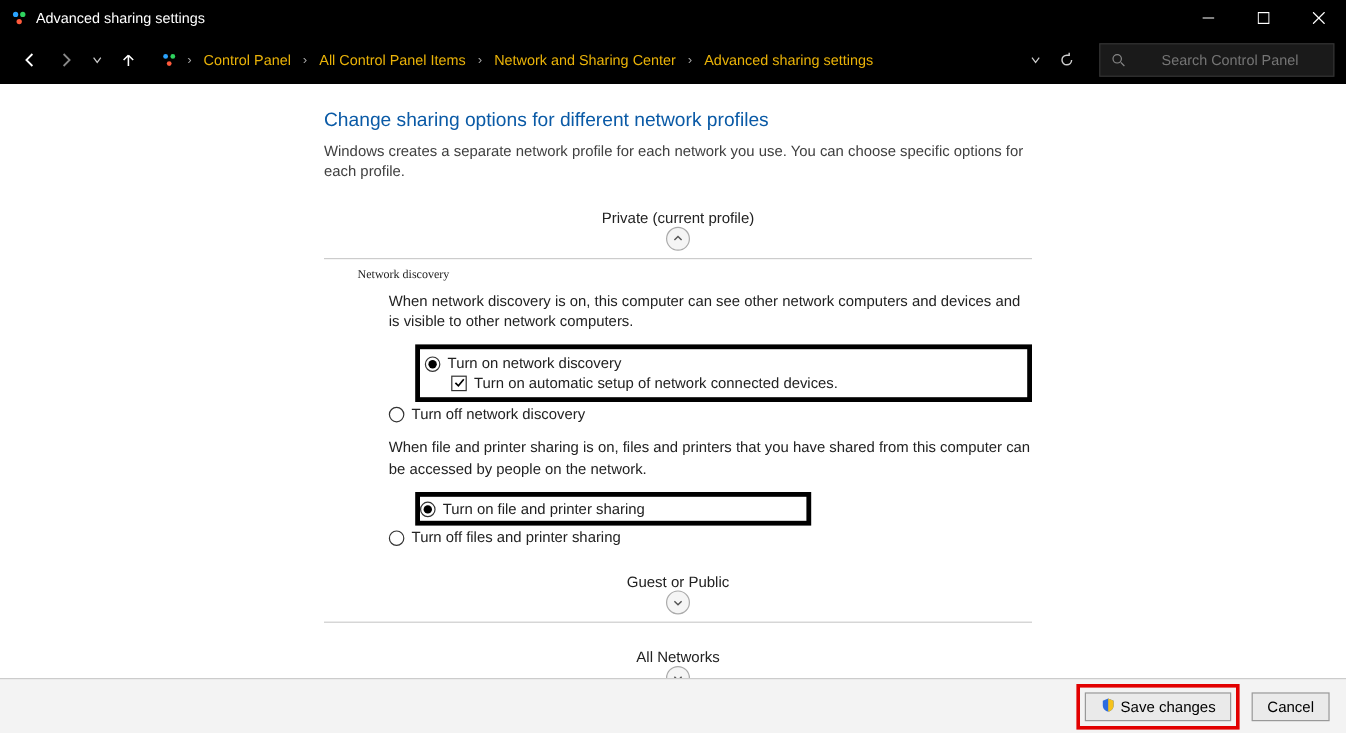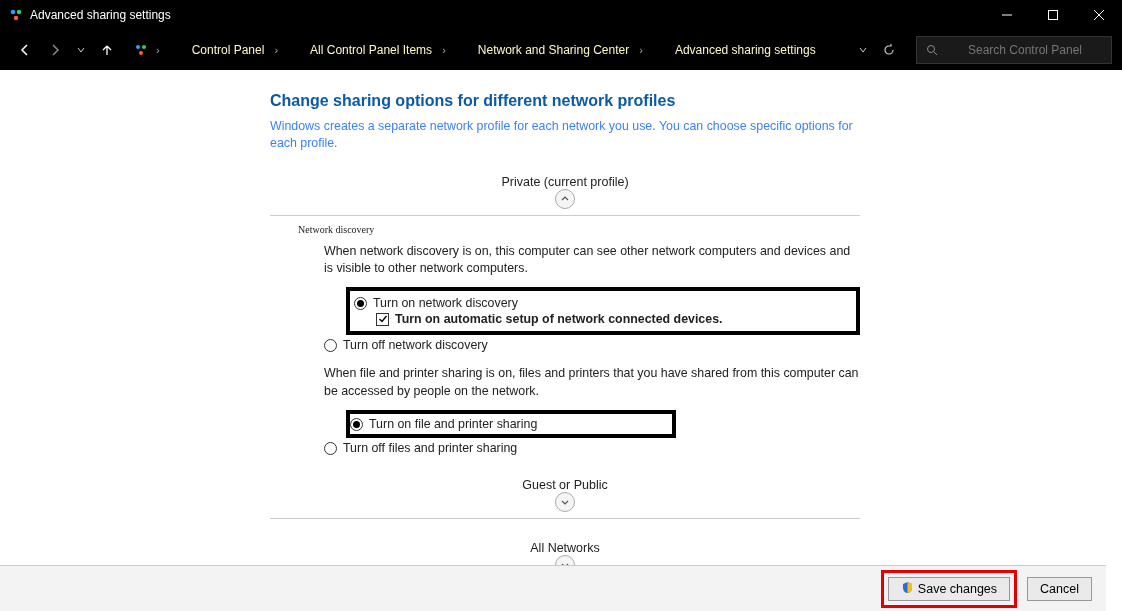--- a/index.html
+++ b/index.html
@@ -6,48 +6,48 @@
 html, body { width: 1122px; height: 611px; background: #fff; overflow: hidden; }
 .titlebar { height: 30px; background: #000; display: flex; align-items: center; padding-left: 8px; color: #fff; font-size: 12px; }
 .titlebar .icon { width: 16px; height: 16px; margin-right: 6px; display: flex; align-items: center; justify-content: center; }
 .titlebar .spacer { flex: 1; }
 .winbtn { width: 46px; height: 30px; display: flex; align-items: center; justify-content: center; cursor: default; }
 .winbtn svg { display: block; }
 .navbar { height: 40px; background: #000; display: flex; align-items: center; padding: 0 10px 0 14px; gap: 8px; color: #fff; border-bottom: 1px solid #000; }
 .nav-arrow { width: 22px; height: 22px; display: flex; align-items: center; justify-content: center; }
 .nav-arrow.sm { width: 14px; }
 .breadcrumbs { display: flex; align-items: center; gap: 4px; font-size: 12px; margin-left: 6px; }
-.bc-item { color: #fef9c3; padding: 2px 4px; white-space: nowrap; margin-left: 22px; }
+.bc-item { color: #eab308; padding: 2px 4px; white-space: nowrap; }
 .bc-sep { color: #aaa; font-size: 11px; padding: 0 2px; }
 .navbar .spacer { flex: 1; }
 .small-icon { width: 18px; height: 18px; display: flex; align-items: center; justify-content: center; color: #ccc; }
 .searchbox { width: 196px; height: 28px; background: #1a1a1a; border: 1px solid #333; display: flex; align-items: center; padding: 0 6px; margin-left: 10px; }
 .searchbox input { flex: 1; background: transparent; border: none; outline: none; color: #ccc; font-size: 12px; margin-left: 4px; text-align: center; }
 .content-wrap { background: #fff; height: 495px; overflow: hidden; padding-top: 22px; }
 .content { width: 590px; margin-left: 270px; font-size: 12.5px; color: #222; }
-.heading { color: #0a5aa6; font-size: 16px; font-weight: 700; margin-bottom: 8px; }
-.description { color: #3b82f6; font-size: 12.4px; line-height: 1.4; margin-bottom: 18px; }
+.heading { color: #0a5aa6; font-size: 16px; font-weight: 400; margin-bottom: 8px; }
+.description { color: #404040; font-size: 12.4px; line-height: 1.4; margin-bottom: 18px; }
 .profile-row { display: flex; align-items: center; border-bottom: 1px solid #ccc; padding: 4px 0 6px 0; margin-bottom: 8px; flex-direction: column; }
 .profile-row.gap-top { margin-top: 18px; }
 .profile-title { font-size: 12.5px; }
 .profile-row .spacer { flex: 1; }
 .expand-btn { width: 20px; height: 20px; border: 1px solid #aaa; border-radius: 50%; display: flex; align-items: center; justify-content: center; background: #f5f5f5; }
 .sub-section { margin-left: 28px; margin-bottom: 12px; }
 .sub-title { font-size: 10px; margin-bottom: 8px; font-family: Liberation Serif, serif; }
 .sub-desc { font-size: 12.4px; margin-left: 26px; margin-bottom: 10px; line-height: 1.4; }
 .options { margin-left: 26px; }
 .opt-row { display: flex; align-items: center; gap: 6px; font-size: 12.4px; padding: 1px 0; }
-.opt-row.indent { margin-left: 22px; font-weight: bold; }
+.opt-row.indent { margin-left: 22px; }
 .radio { width: 13px; height: 13px; border: 1px solid #333; border-radius: 50%; display: inline-flex; align-items: center; justify-content: center; flex-shrink: 0; }
 .radio .dot { width: 7px; height: 7px; background: #000; border-radius: 50%; }
 .checkbox { width: 13px; height: 13px; border: 1px solid #333; display: inline-flex; align-items: center; justify-content: center; flex-shrink: 0; }
 .checkbox svg { display: block; }
 .highlight { border: 4px solid #000000; padding: 4px 4px; margin-left: 22px; margin-bottom: 2px; }
 .highlight.narrow { display: inline-block; padding: 2px 6px 2px 0; }
-.footer { height: 46px; border-top: 1px solid #ccc; background: #f3f3f3; display: flex; align-items: center; justify-content: flex-end; padding-right: 14px; gap: 10px; position: absolute; bottom: 0; left: 0; right: 16px; }
+.footer { height: 46px; border-top: 1px solid #ccc; background: #f3f3f3; display: flex; align-items: center; justify-content: flex-end; padding-right: 14px; gap: 10px; position: absolute; bottom: 0; left: 0; right: 0; }
 .btn { height: 24px; padding: 0 12px; font-size: 12.5px; border: 1px solid #999; background: #eaeaea; display: flex; align-items: center; gap: 4px; cursor: default; }
 .save-wrap { border: 3px solid #e20000; padding: 4px; }
 body { position: relative; }
 </style>
 </head>
 <body>
 
 <div class="titlebar">
   <span class="icon">
     <svg width="14" height="14" viewBox="0 0 14 14">

